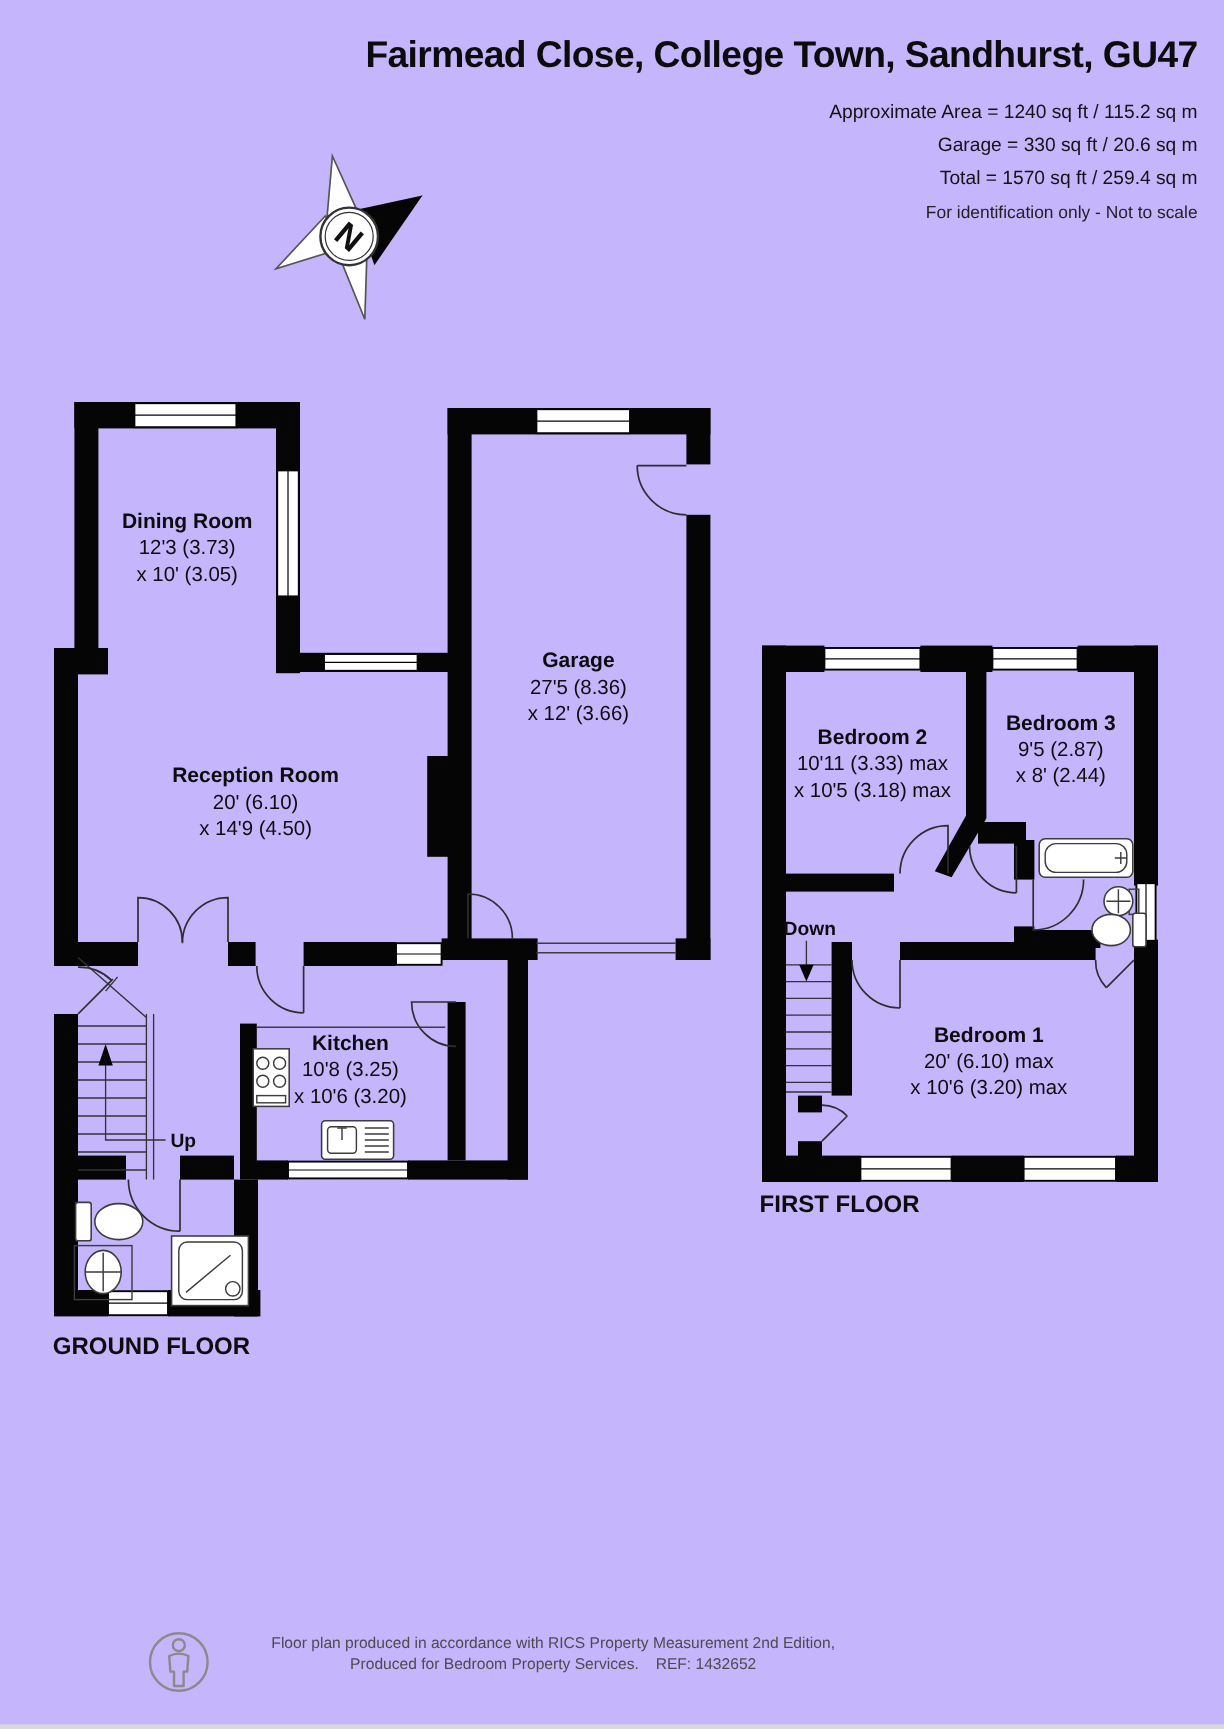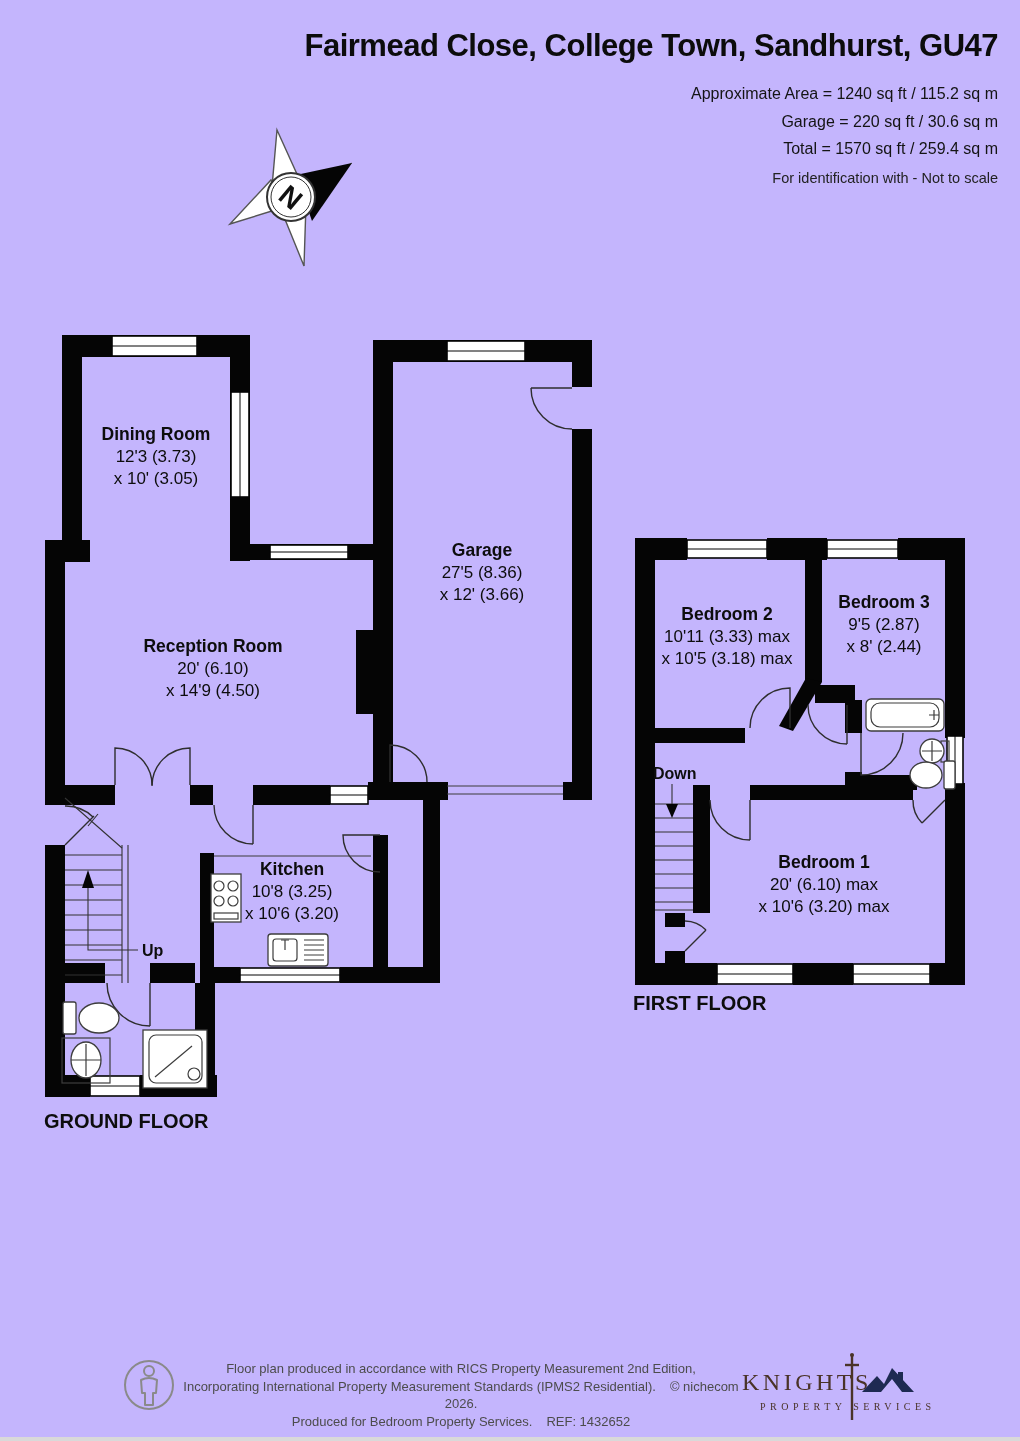--- a/index.html
+++ b/index.html
@@ -35,23 +35,23 @@
   .logo{position:absolute;left:742px;top:1348px;}
 </style>
 </head>
 <body>
 
 <div class="page">
 
   <div class="header">
     <h1>Fairmead Close, College Town, Sandhurst, GU47</h1>
     <div class="area-line">Approximate Area = 1240 sq ft / 115.2 sq m</div>
-    <div class="area-line">Garage = 220 sq ft / 30.6 sq m</div>
+    <div class="area-line">Garage = 330 sq ft / 20.6 sq m</div>
     <div class="area-line">Total = 1570 sq ft / 259.4 sq m</div>
-    <div class="disclaimer">For identification with - Not to scale</div>
+    <div class="disclaimer">For identification only - Not to scale</div>
   </div>
 
   <svg class="plan" width="1020" height="1441" viewBox="0 0 1020 1441">
 
     <g>
       <line class="compass-line" x1="277" y1="130" x2="291" y2="197"></line>
       <line class="compass-line" x1="230" y1="224" x2="291" y2="197"></line>
       <line class="compass-line" x1="304" y1="266" x2="291" y2="197"></line>
       <line class="compass-line" x1="352" y1="163" x2="291" y2="197"></line>
       <polygon class="compass-spike" points="277,130 301,183 272,187"></polygon>
@@ -287,33 +287,17 @@
   </svg>
 
   <svg class="person-icon" width="54" height="56" viewBox="0 0 54 56">
     <circle cx="27" cy="28" r="24" fill="none" stroke="#8a8a8a" stroke-width="2"></circle>
     <circle cx="27" cy="14" r="5" fill="none" stroke="#8a8a8a" stroke-width="2"></circle>
     <path d="M19,23 Q27,19 35,23 L34,36 L31,36 L31,48 L23,48 L23,36 L20,36 Z" fill="none" stroke="#8a8a8a" stroke-width="2" stroke-linejoin="round"></path>
   </svg>
 
   <div class="footer-text">
     <div>Floor plan produced in accordance with RICS Property Measurement 2nd Edition,</div>
-    <div><span>Incorporating International Property Measurement Standards (IPMS2 Residential).</span><span class="sp">© nichecom 2026.</span></div>
     <div><span>Produced for Bedroom Property Services.</span><span class="sp">REF: 1432652</span></div>
   </div>
 
-  <div class="logo">
-    <svg width="190" height="80" viewBox="0 0 190 80">
-      <text x="0" y="42" font-family="Liberation Serif, serif" font-size="24" letter-spacing="3.5" fill="#4a3328">KNIGHTS</text>
-      <g stroke="#4a3328">
-        <line x1="110" y1="6" x2="110" y2="72" stroke-width="2.4"></line>
-        <line x1="103" y1="17" x2="117" y2="17" stroke-width="2.4"></line>
-        <circle cx="110" cy="7" r="2" fill="#4a3328" stroke="none"></circle>
-      </g>
-      <g>
-        <path d="M120,44 L135,28 L142,36 L150,20 L172,44 L160,44 L150,31 L139,44 Z" fill="#1e2a52"></path>
-        <rect x="156" y="24" width="5" height="9" fill="#1e2a52"></rect>
-      </g>
-      <text x="18" y="62" font-family="Liberation Serif, serif" font-size="10" letter-spacing="4.5" fill="#4a3328">PROPERTY SERVICES</text>
-    </svg>
-  </div>
 
 </div>
 
 </body></html>

